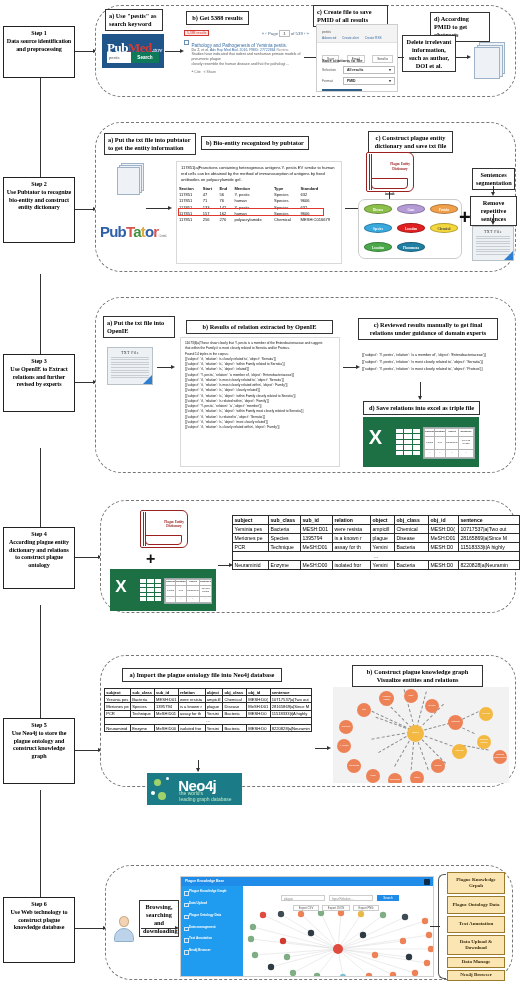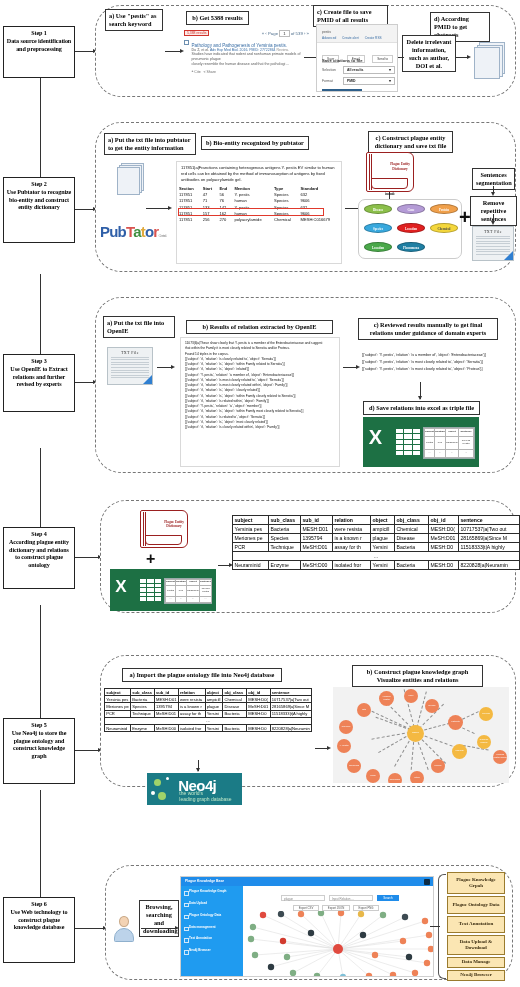--- a/index.html
+++ b/index.html
@@ -392,20 +392,27 @@
   <div class="hline" style="left:75px; top:928px; width:30px;"></div>
   <div class="arrow-r" style="left:103px; top:925.5px;"></div>
 
   <div class="panel" style="left:95px; top:5px; width:421px; height:92px;"></div>
 
   <div class="cap left" style="left:105px; top:9px; width:58px;">a) Use "pestis" as search keyword</div>
   <div class="cap" style="left:186px; top:11px; width:63px;">b) Get 5388 results</div>
   <div class="cap left" style="left:313px; top:5px; width:75px;">c) Create file to save PMID of all results</div>
   <div class="cap left" style="left:430px; top:12px; width:60px;">d) According PMID to get abstracts</div>
 
+  <div class="pubmed" style="left:102px; top:34px; width:62px; height:34px;">
+    <div class="logo">
+      <span>Pub</span><span class="red">Med</span><span class="gov">.gov</span>
+    </div>
+    <div class="srch">pestis</div>
+    <div class="btn">Search</div>
+  </div>
   <div class="hline" style="left:165px; top:51px; width:17px;"></div>
   <div class="arrow-r" style="left:180px; top:48.5px;"></div>
 
   <div class="results" style="left:184px; top:30px; width:125px;">
     <div style="display:flex; align-items:center; justify-content:space-between;">
       <span class="res-badge">5,388 results</span>
       <span class="pager">
         « ‹ <span>Page</span>
         <span class="pg">1</span>
         <span>of 539</span> › »

